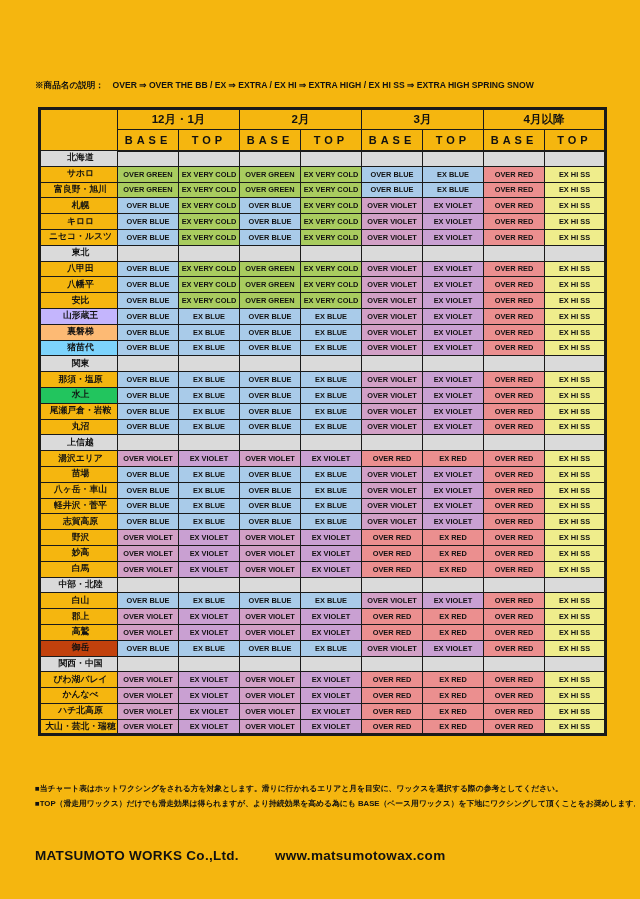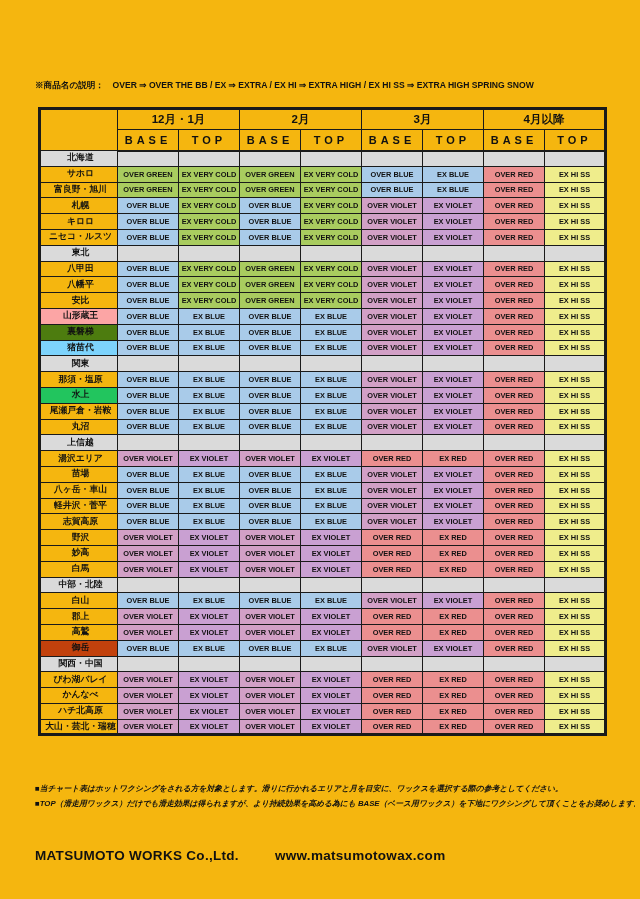--- a/index.html
+++ b/index.html
@@ -36,21 +36,21 @@
   tr.subhead th{ height:21px; font-size:11px; font-weight:bold; letter-spacing:4px; }
   tr.subhead th{ border-bottom-width:2px; }
   td.group-start, th.group-start{ border-left-width:2px; }
   td.label-cell{
     text-align:left; padding-left:3px; font-size:8.8px; font-weight:bold;
     border-right-width:2px;
   }
   tr.body-row td{ height:15.8px; }
   td.wax-cell{ font-size:7.4px; font-weight:bold; }
   .notes{
-    position:absolute; left:35px; top:781px; width:600px;font-style:italic;
+    position:absolute; left:35px; top:781px; width:600px;
   }
   .notes div{
     font-size:7.8px; font-weight:bold; color:#111;
     line-height:15px; white-space:nowrap; overflow:hidden;
   }
   .company-row{
     position:absolute; left:35px; top:848px;
     display:flex; gap:36px; align-items:baseline;
   }
   .company-row span{ font-size:13.5px; font-weight:bold; color:#111; letter-spacing:0.3px; }
@@ -199,32 +199,32 @@
           <td class="group-start wax-cell" style="background: rgb(169, 203, 233);">OVER BLUE</td>
           <td class="wax-cell" style="background: rgb(169, 204, 95);">EX VERY COLD</td>
           <td class="group-start wax-cell" style="background: rgb(169, 204, 95);">OVER GREEN</td>
           <td class="wax-cell" style="background: rgb(169, 204, 95);">EX VERY COLD</td>
           <td class="group-start wax-cell" style="background: rgb(210, 160, 198);">OVER VIOLET</td>
           <td class="wax-cell" style="background: rgb(201, 160, 210);">EX VIOLET</td>
           <td class="group-start wax-cell" style="background: rgb(235, 143, 143);">OVER RED</td>
           <td class="wax-cell" style="background: rgb(239, 237, 140);">EX HI SS</td>
         </tr>
         <tr class="body-row">
-          <td class="label-cell" style="background: #fca5a5;">山形蔵王</td>
-          <td class="group-start wax-cell" style="background: rgb(169, 203, 233);">OVER BLUE</td>
-          <td class="wax-cell" style="background: rgb(169, 203, 233);">EX BLUE</td>
-          <td class="group-start wax-cell" style="background: rgb(169, 203, 233);">OVER BLUE</td>
-          <td class="wax-cell" style="background: rgb(169, 203, 233);">EX BLUE</td>
-          <td class="group-start wax-cell" style="background: rgb(210, 160, 198);">OVER VIOLET</td>
-          <td class="wax-cell" style="background: rgb(201, 160, 210);">EX VIOLET</td>
-          <td class="group-start wax-cell" style="background: rgb(235, 143, 143);">OVER RED</td>
-          <td class="wax-cell" style="background: rgb(239, 237, 140);">EX HI SS</td>
-        </tr>
-        <tr class="body-row">
-          <td class="label-cell" style="background: #4d7c0f; margin-top: 40px;">裏磐梯</td>
+          <td class="label-cell" style="background: #c4b5fd;">山形蔵王</td>
+          <td class="group-start wax-cell" style="background: rgb(169, 203, 233);">OVER BLUE</td>
+          <td class="wax-cell" style="background: rgb(169, 203, 233);">EX BLUE</td>
+          <td class="group-start wax-cell" style="background: rgb(169, 203, 233);">OVER BLUE</td>
+          <td class="wax-cell" style="background: rgb(169, 203, 233);">EX BLUE</td>
+          <td class="group-start wax-cell" style="background: rgb(210, 160, 198);">OVER VIOLET</td>
+          <td class="wax-cell" style="background: rgb(201, 160, 210);">EX VIOLET</td>
+          <td class="group-start wax-cell" style="background: rgb(235, 143, 143);">OVER RED</td>
+          <td class="wax-cell" style="background: rgb(239, 237, 140);">EX HI SS</td>
+        </tr>
+        <tr class="body-row">
+          <td class="label-cell" style="background: #fdba74; margin-top: 40px;">裏磐梯</td>
           <td class="group-start wax-cell" style="background: rgb(169, 203, 233);">OVER BLUE</td>
           <td class="wax-cell" style="background: rgb(169, 203, 233);">EX BLUE</td>
           <td class="group-start wax-cell" style="background: rgb(169, 203, 233);">OVER BLUE</td>
           <td class="wax-cell" style="background: rgb(169, 203, 233);">EX BLUE</td>
           <td class="group-start wax-cell" style="background: rgb(210, 160, 198);">OVER VIOLET</td>
           <td class="wax-cell" style="background: rgb(201, 160, 210);">EX VIOLET</td>
           <td class="group-start wax-cell" style="background: rgb(235, 143, 143);">OVER RED</td>
           <td class="wax-cell" style="background: rgb(239, 237, 140);">EX HI SS</td>
         </tr>
         <tr class="body-row">

